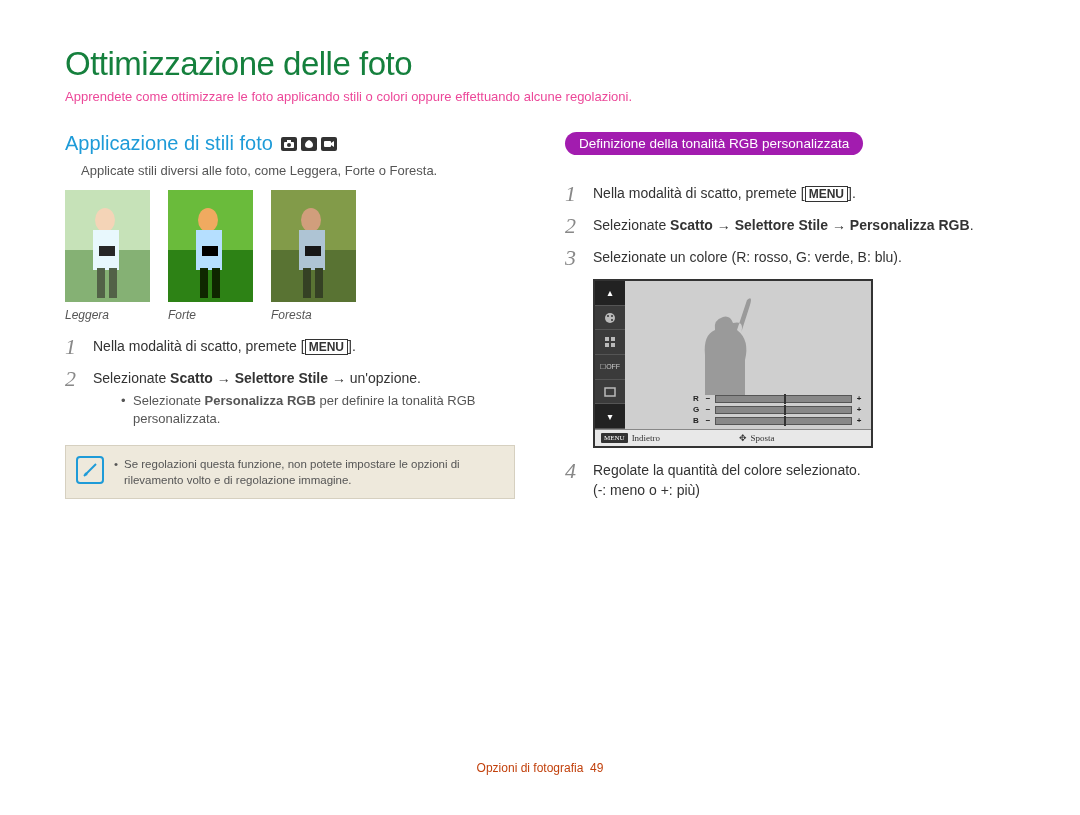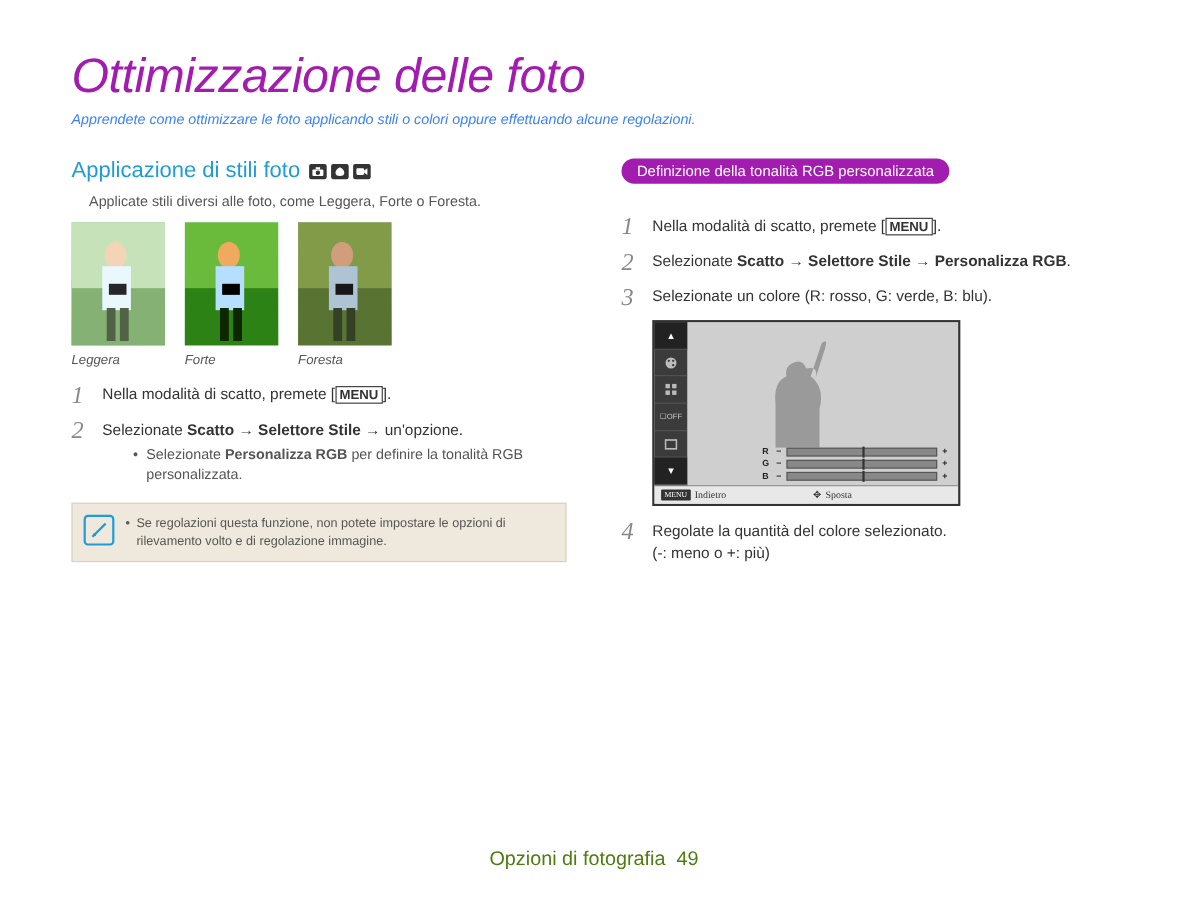--- a/index.html
+++ b/index.html
@@ -10,32 +10,30 @@
     color: #333;
     width: 1080px;
     height: 815px;
     position: relative;
     box-sizing: border-box;
   }
   .page {
     padding: 45px 65px 0 65px;
   }
   .page-title {
-    font-size: 44px;
+    font-size: 33px;
     font-weight: 300;
-    color: #a21caf;
+    color: #15803d;
     margin: 0 0 6px 0;
     letter-spacing: -0.5px;
-    font-style: italic;
   }
   .page-intro {
     font-size: 13px;
-    color: #3b82f6;
+    color: #ec4899;
     margin: 0 0 28px 0;
-    font-style: italic;
   }
   .columns {
     display: flex;
     gap: 50px;
   }
   .col {
     flex: 1;
   }
   .section-title {
     font-size: 20px;
@@ -250,26 +248,26 @@
   .screen-footer .kbox {
     background: #333;
     color: #fff;
     font-size: 7px;
     padding: 1px 3px;
     border-radius: 1px;
   }
   .screen-footer .nav { font-size:9px; }
   .footer {
     position: absolute;
-    bottom: 24px;
+    bottom: 40px;
     left: 0;
     width: 100%;
     text-align: center;
-    font-size: 18px;
-    color: #4d7c0f;
+    font-size: 12px;
+    color: #c2410c;
   }
 </style>
 </head>
 <body>
 
 <div class="page">
 
   <h1 class="page-title">Ottimizzazione delle foto</h1>
   <p class="page-intro">Apprendete come ottimizzare le foto applicando stili o colori oppure effettuando alcune regolazioni.</p>
 

